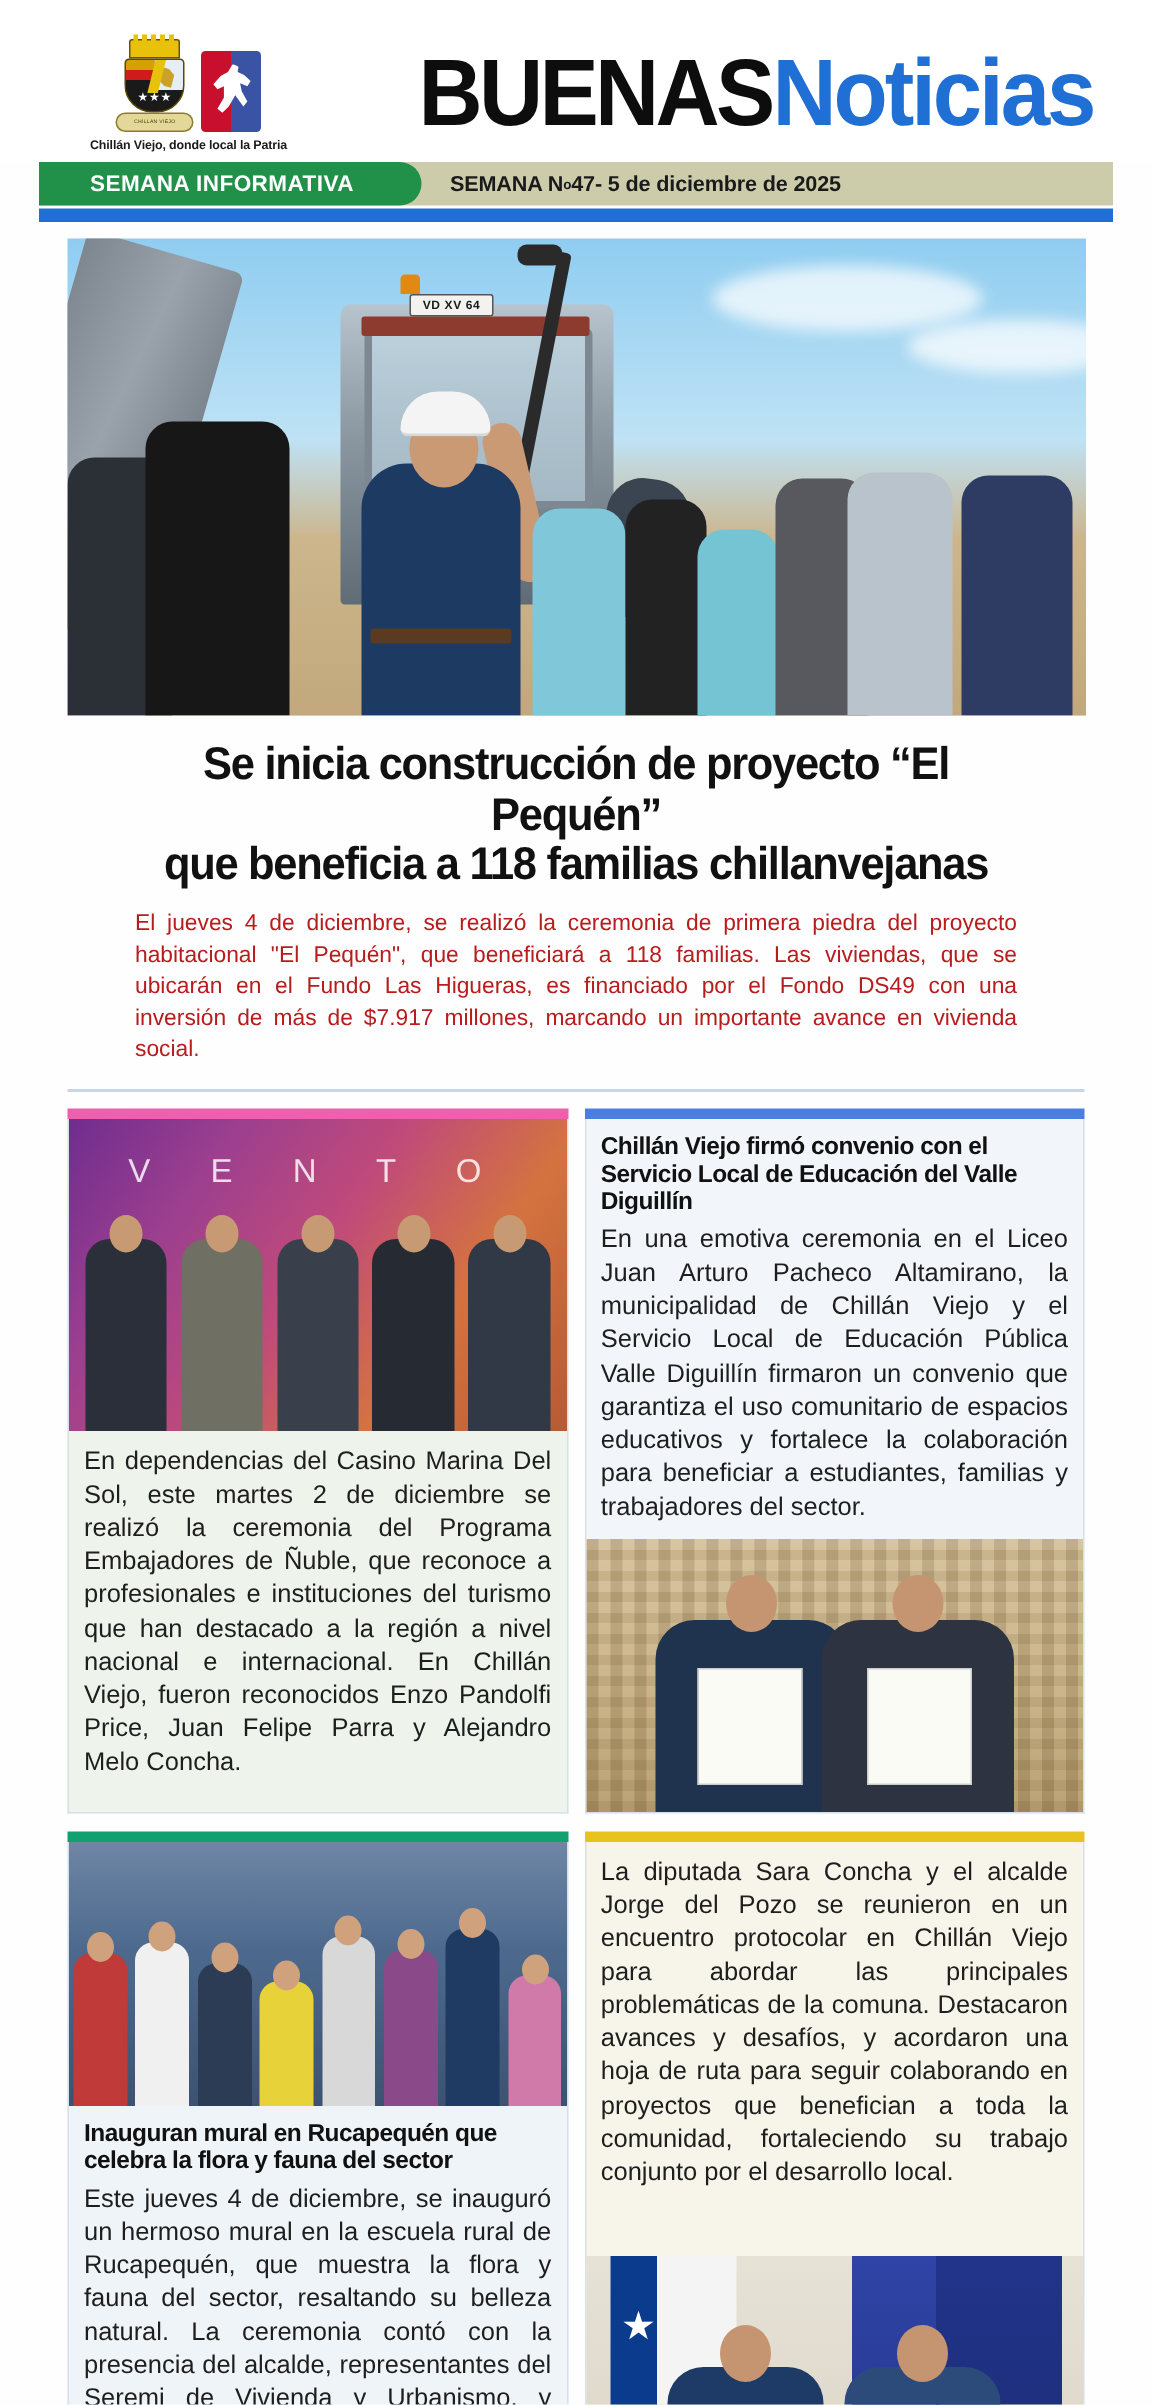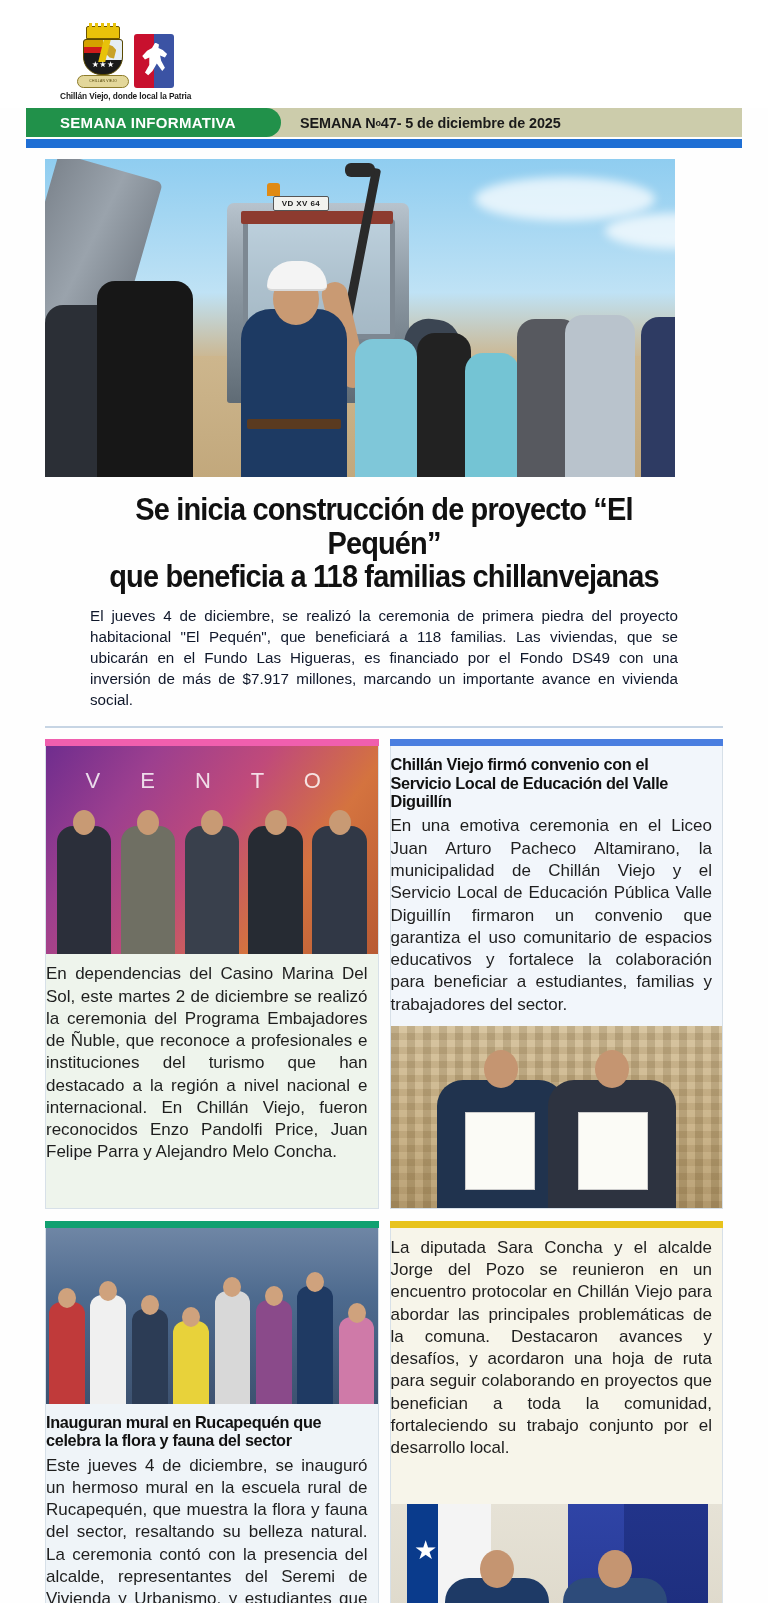--- a/index.html
+++ b/index.html
@@ -227,21 +227,21 @@
   .blue-rule {
     height: 9px;
     background: #1f6fd4;
     margin: 2px 26px 0 26px;
   }
 
   
   .hero-wrap { padding: 11px 45px 0 45px; }
 
   .hero-photo {
-    width: 630px;
+    width: 679px;
     height: 318px;
     position: relative;
     overflow: hidden;
     background: linear-gradient(180deg,#8fcdf0 0%, #bfe2f5 42%, #cbb894 62%, #c9b48c 100%);
   }
   .sky-cloud {
     position: absolute;
     border-radius: 50%;
     background: rgba(255,255,255,0.72);
     filter: blur(5px);
@@ -378,21 +378,21 @@
     font-weight: 700;
     line-height: 1.1;
     color: #111111;
     letter-spacing: -0.9px;
     transform: scaleX(0.95);
   }
   .hero-lead {
     padding: 11px 45px 0 45px;
     font-size: 15.2px;
     line-height: 1.39;
-    color: #0f172a;
+    color: #b91c1c;
     text-align: justify;
   }
 
   .section-rule {
     margin: 16px 45px 0 45px;
     height: 2px;
     background: #c7d5e4;
   }
 
   
@@ -412,21 +412,21 @@
     flex: 1;
     display: flex;
     flex-direction: column;
   }
   .card-photo {
     width: 100%;
     position: relative;
     overflow: hidden;
   }
   .card-text {
-    padding: 9px 10px 10px 0;
+    padding: 9px 10px 10px 10px;
     flex: 1;
   }
   .card-title {
     font-size: 16.3px;
     font-weight: 700;
     line-height: 1.13;
     color: #111111;
     letter-spacing: -0.35px;
     margin-bottom: 5px;
   }
@@ -627,20 +627,24 @@
             <div class="ribbon-text">CHILLAN VIEJO</div>
           </div>
         </div>
         <div class="emblem">
           <div class="emblem-figure"></div>
         </div>
       </div>
       <div class="logo-caption">Chillán Viejo, donde local la Patria</div>
     </div>
 
+    <div class="wordmark">
+      <span class="wm-buenas">BUENAS</span>
+        <span class="wm-noticias">Noticias</span>
+    </div>
   </header>
 
   <div class="edition-bar">
     <div class="edition-bar-bg"></div>
     <div class="semana-pill">SEMANA INFORMATIVA</div>
     <div class="edition-text">
       <span>SEMANA N</span>
         <sup>o</sup>
         <span>47- 5 de diciembre de 2025</span>
     </div>

